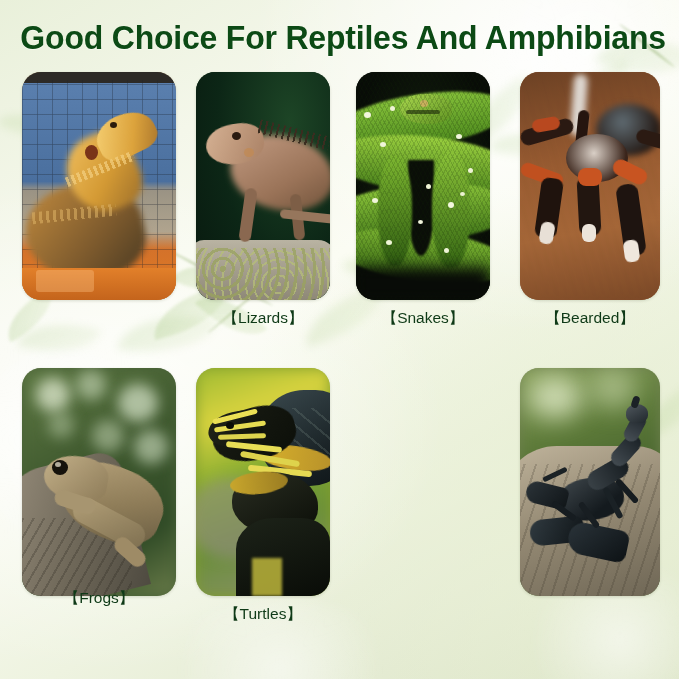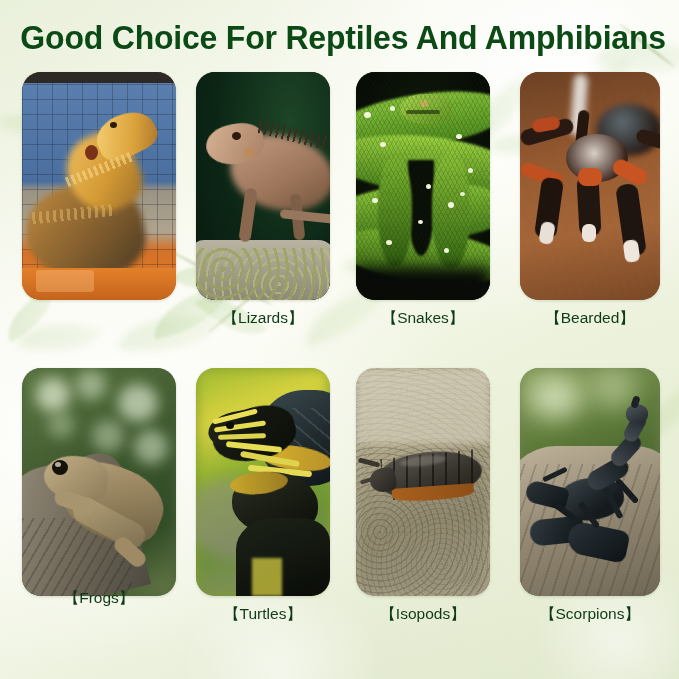--- a/index.html
+++ b/index.html
@@ -311,47 +311,20 @@
           <div class="sp" style="left:34px;top:104px;width:58px;height:22px;border-radius:50%;
                background:linear-gradient(90deg,#c8a62c,#9a7c22);transform:rotate(-6deg);filter:blur(.6px);"></div>
 
           <div class="sp" style="left:40px;top:150px;width:94px;height:78px;border-radius:40% 30% 0 0;
                background:linear-gradient(160deg,#1d2319,#090c07);filter:blur(.7px);"></div>
           <div class="sp" style="left:56px;top:190px;width:30px;height:38px;background:#c9c13f;filter:blur(1.4px);opacity:.8;"></div>
         </div>
         <div class="caption" style="top:236px;">【Turtles】</div>
       </div>
 
-      <div class="cell" style="left:356px;width:134px;">
-        <div class="thumb" style="width:134px;height:228px;background:#b0a78c;">
-          <div class="ph blur2" style="background:linear-gradient(165deg,#c6bda3 0%,#b0a78c 35%,#8e866d 65%,#9e9780 100%);"></div>
-          <div class="ph" style="opacity:.45;
-               background:repeating-radial-gradient(circle at 18% 72%,rgba(70,66,50,.6) 0 1.4px,rgba(0,0,0,0) 1.4px 6px),
-                          repeating-radial-gradient(circle at 64% 86%,rgba(90,86,62,.5) 0 1.2px,rgba(0,0,0,0) 1.2px 5px),
-                          repeating-radial-gradient(circle at 42% 60%,rgba(150,160,110,.45) 0 1.6px,rgba(0,0,0,0) 1.6px 8px);"></div>
-          <div class="sp blur1" style="left:0;top:0;width:134px;height:76px;background:rgba(214,208,188,.65);"></div>
-
-          <div class="sp" style="left:22px;top:84px;width:104px;height:46px;border-radius:46% 50% 50% 46%;
-               background:linear-gradient(165deg,#5e5a52,#35322c 60%,#23211c);transform:rotate(-6deg);filter:blur(.5px);"></div>
-
-          <div class="sp" style="left:26px;top:86px;width:96px;height:42px;transform:rotate(-6deg);opacity:.75;
-               background:repeating-linear-gradient(96deg,rgba(15,14,12,.85) 0 1.6px,rgba(0,0,0,0) 1.6px 13px);"></div>
-
-          <div class="sp" style="left:36px;top:118px;width:82px;height:14px;border-radius:0 0 42% 42%;
-               background:linear-gradient(90deg,#a8601c,#8d4f17);transform:rotate(-4deg);filter:blur(.6px);"></div>
-
-          <div class="sp" style="left:14px;top:100px;width:26px;height:24px;border-radius:50% 30% 30% 50%;
-               background:linear-gradient(140deg,#4c4840,#262320);transform:rotate(-10deg);"></div>
-          <div class="sp" style="left:2px;top:92px;width:22px;height:5px;border-radius:3px;background:#3b3730;transform:rotate(14deg);"></div>
-          <div class="sp" style="left:4px;top:110px;width:18px;height:4px;border-radius:3px;background:#433e36;transform:rotate(-18deg);"></div>
-
-          <div class="sp" style="left:44px;top:88px;width:46px;height:10px;border-radius:50%;background:rgba(190,186,172,.25);transform:rotate(-6deg);filter:blur(1px);"></div>
-        </div>
-        <div class="caption" style="top:236px;">【Isopods】</div>
-      </div>
 
       <div class="cell" style="left:520px;width:140px;">
         <div class="thumb" style="width:140px;height:228px;background:#6d7f4e;">
           <div class="ph blur2" style="background:linear-gradient(160deg,#8ba35c 0%,#5d7a39 30%,#46632d 55%,#8d9d6e 100%);"></div>
           <div class="sp blur3" style="left:8px;top:8px;width:54px;height:42px;border-radius:50%;background:rgba(225,235,200,.8);"></div>
           <div class="sp blur3" style="left:70px;top:0px;width:46px;height:40px;border-radius:50%;background:rgba(200,215,170,.6);"></div>
 
           <div class="sp" style="left:-14px;top:78px;width:170px;height:150px;border-radius:30% 24% 6% 6%;
                background:linear-gradient(160deg,#c0b49c,#958a74 45%,#6d6554);filter:blur(.5px);"></div>
           <div class="sp" style="left:-8px;top:96px;width:158px;height:132px;opacity:.4;
@@ -372,17 +345,16 @@
                background:linear-gradient(120deg,#303a40,#0e1316);transform:rotate(-6deg);filter:blur(.5px);"></div>
           <div class="sp" style="left:48px;top:158px;width:60px;height:32px;border-radius:20px 12px 12px 22px;
                background:linear-gradient(130deg,#2a3339,#0d1215);transform:rotate(12deg);filter:blur(.5px);"></div>
 
           <div class="sp" style="left:30px;top:140px;width:28px;height:6px;border-radius:3px;background:#161c20;transform:rotate(36deg);"></div>
           <div class="sp" style="left:54px;top:144px;width:30px;height:6px;border-radius:3px;background:#181e22;transform:rotate(54deg);"></div>
           <div class="sp" style="left:76px;top:132px;width:34px;height:6px;border-radius:3px;background:#1a2125;transform:rotate(62deg);"></div>
           <div class="sp" style="left:92px;top:120px;width:30px;height:6px;border-radius:3px;background:#161c20;transform:rotate(48deg);"></div>
           <div class="sp" style="left:22px;top:104px;width:26px;height:5px;border-radius:3px;background:#1b2226;transform:rotate(-26deg);"></div>
         </div>
-        <div class="caption" style="top:236px;">【Scorpions】</div>
       </div>
     </div>
   </div>
 </div>
 
 </body></html>

